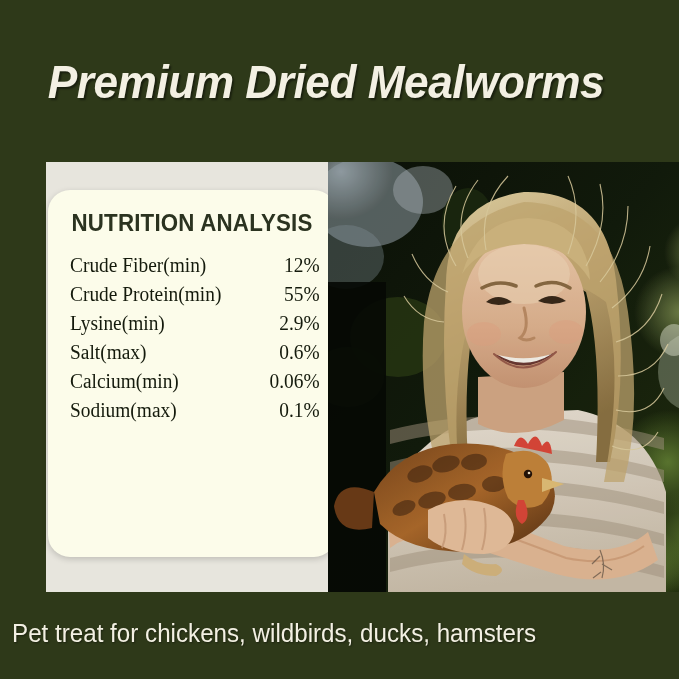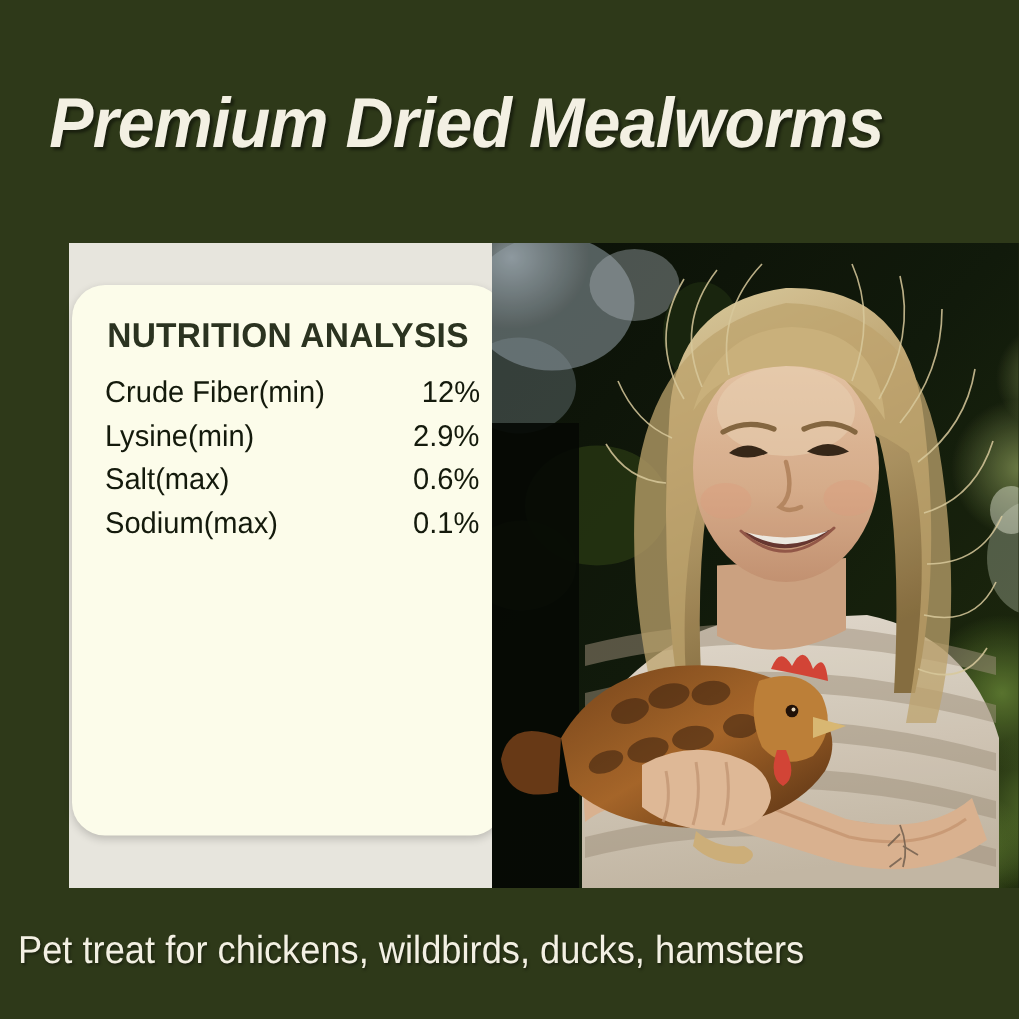--- a/index.html
+++ b/index.html
@@ -6,21 +6,21 @@
   html,body { width:679px; height:679px; overflow:hidden; }
   body {
     background:#2E3919;
     font-family:"Liberation Sans", sans-serif;
     position:relative;
   }
 
   
   .title-bar{
     position:absolute; left:0; top:0; width:622px; height:162px;
-    display:flex; align-items:center; justify-content:center;
+    display:flex; align-items:center; justify-content:flex-end;
   }
   .title{
     font-size:47px;
     font-weight:bold;
     font-style:italic;
     color:#F3F0E3;
     letter-spacing:-0.5px;
     transform:scaleX(0.94);
     text-shadow:2px 2px 2px rgba(0,0,0,.45);
     white-space:nowrap;
@@ -47,24 +47,25 @@
     margin-top:20px;
     text-align:center;
     font-size:23px;
     font-weight:bold;
     color:#2B3320;
     letter-spacing:0.2px;
     transform:scaleX(0.97);
   }
   .rows{ margin-top:14px; padding:0 16px 0 22px; }
   .row{
-    display:flex; align-items:flex-start; justify-content:space-between;
+    display:flex; align-items:center; justify-content:space-between;
     height:29px;
     font-size:20px;
     color:#141A0C;
+    font-family:Liberation Serif, serif;
   }
   .row .lbl{ transform:scaleX(0.97); transform-origin:left; white-space:nowrap; }
   .row .val{ white-space:nowrap; transform:scaleX(0.97); transform-origin:right; }
 
   
   .photo{
     position:absolute; left:290px; top:0; width:382px; height:430px;
     overflow:hidden;
     background:#0a0d06;
   }
@@ -94,26 +95,34 @@
 
   <div class="panel-card">
     <div class="panel-head">NUTRITION ANALYSIS</div>
     <div class="rows">
 
       <div class="row">
         <span class="lbl">Crude Fiber(min)</span>
         <span class="val">12%</span>
       </div>
       <div class="row">
+        <span class="lbl">Crude Protein(min)</span>
+        <span class="val">55%</span>
+      </div>
+      <div class="row">
         <span class="lbl">Lysine(min)</span>
         <span class="val">2.9%</span>
       </div>
       <div class="row">
         <span class="lbl">Salt(max)</span>
         <span class="val">0.6%</span>
+      </div>
+      <div class="row">
+        <span class="lbl">Calcium(min)</span>
+        <span class="val">0.06%</span>
       </div>
       <div class="row">
         <span class="lbl">Sodium(max)</span>
         <span class="val">0.1%</span>
       </div>
 
     </div>
   </div>
 
   <div class="photo">

